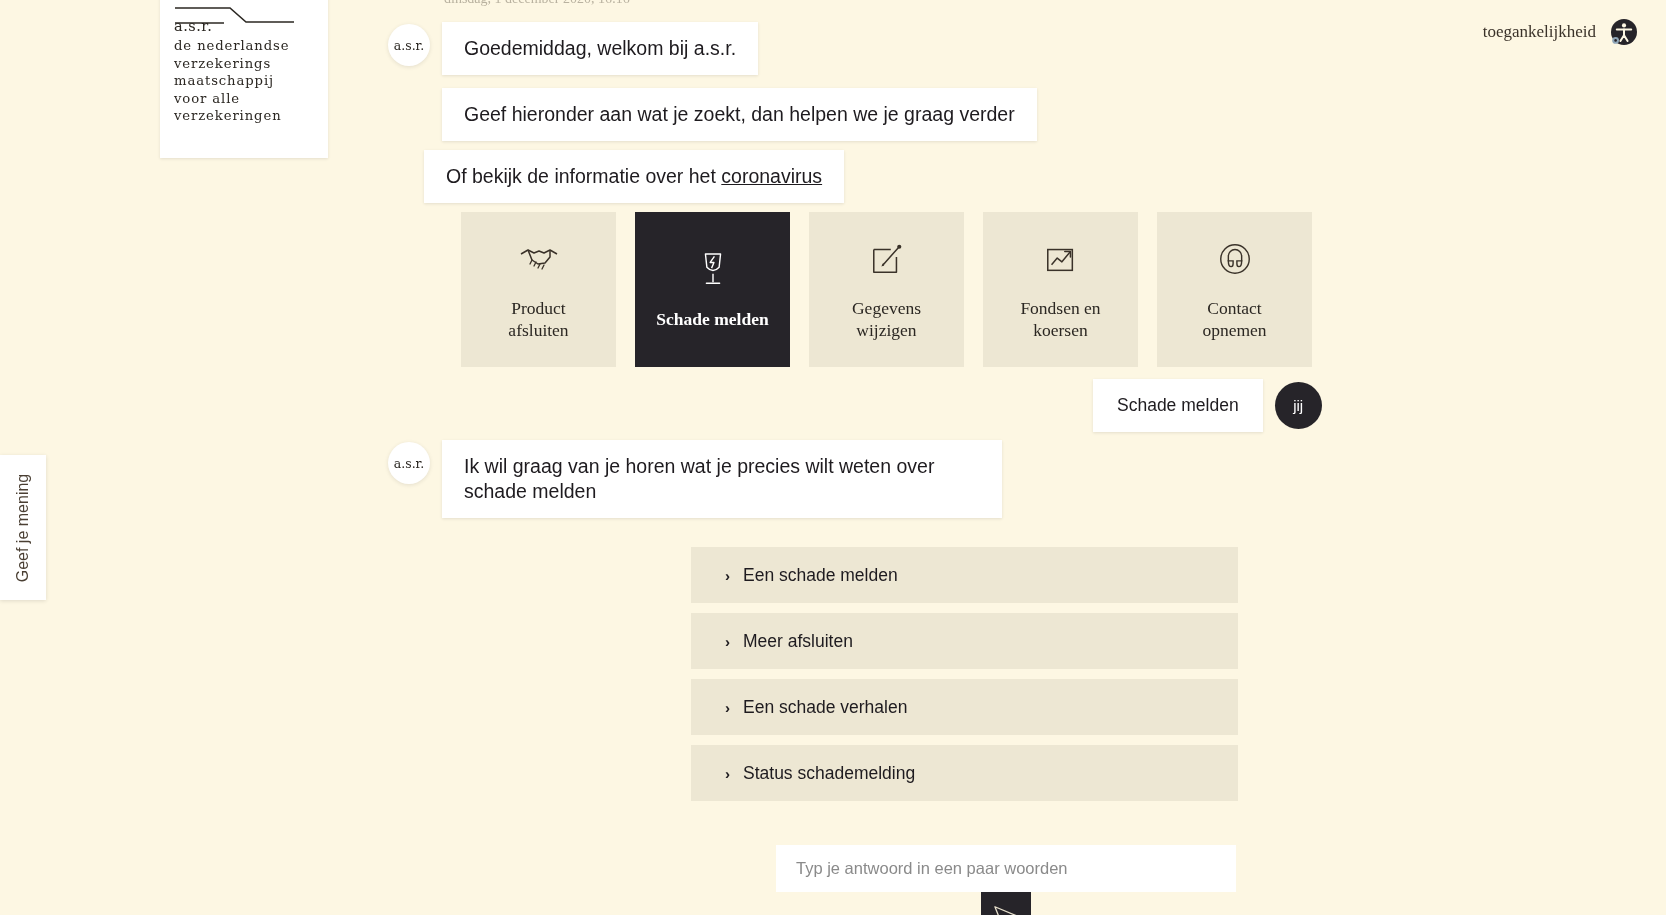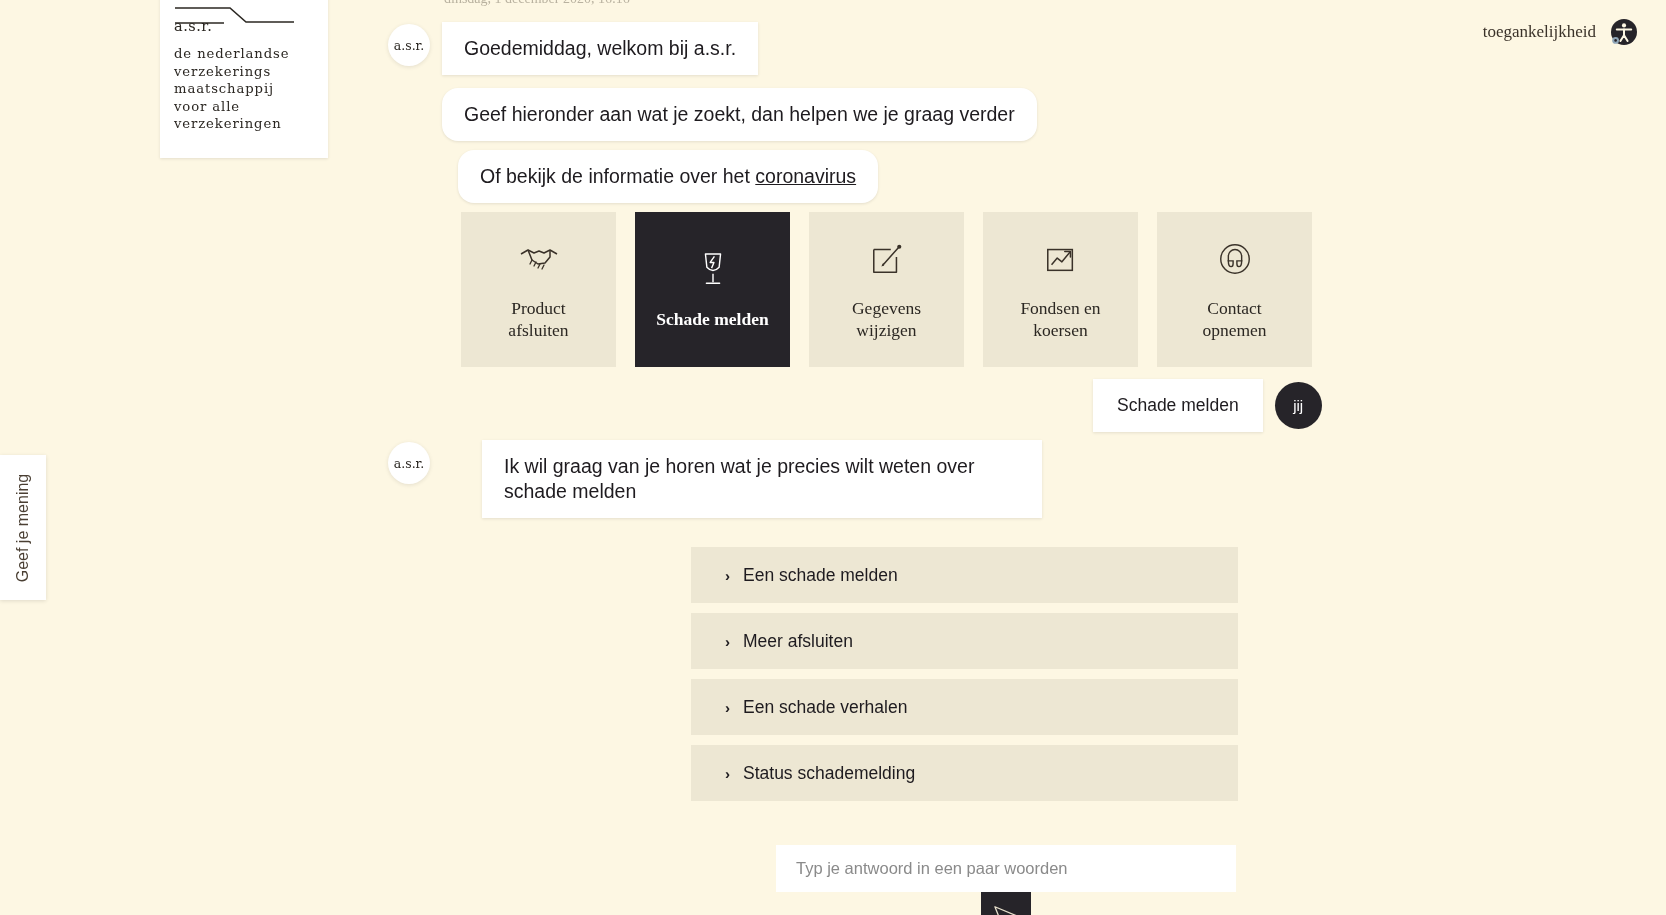--- a/index.html
+++ b/index.html
@@ -47,21 +47,21 @@
     top: 0;
     width: 126px;
     height: 22px;
   }
   .logo-tagline {
     font-family: "DejaVu Serif", serif;
     font-size: 13.2px;
     line-height: 17.5px;
     letter-spacing: 0.9px;
     color: #2B2722;
-    margin-top: 11px;
+    margin-top: 3px;
     white-space: pre-line;
   }
 
   
   .topright {
     position: absolute;
     right: 20px;
     top: 18px;
     width: 200px;
   }
@@ -157,27 +157,27 @@
   }
 
   .bubble-bot a {
     color: #1E1B1F;
     text-decoration: underline;
   }
 
   
   #row-greeting   { left: 388px; top: 22px; }
   #row-instruct   { left: 388px; top: 88px; }
-  #row-corona     { left: 404px; top: 150px; text-align: center; }
+  #row-corona     { left: 370px; top: 150px; text-align: center; }
   #row-question   { left: 388px; top: 440px; }
 
   #row-instruct .bubble-bot,
-  #row-corona .bubble-bot { margin-left: 54px; border-radius: 16px; }
-
-  #row-question .bubble-bot { width: 560px; margin-left: 40px; }
+  #row-corona .bubble-bot { margin-left: 54px; }
+
+  #row-question .bubble-bot { width: 560px; }
 
   
   .tiles {
     position: absolute;
     left: 461px;
     top: 212px;
     display: flex;
     gap: 19px;
   }
   .tile {

